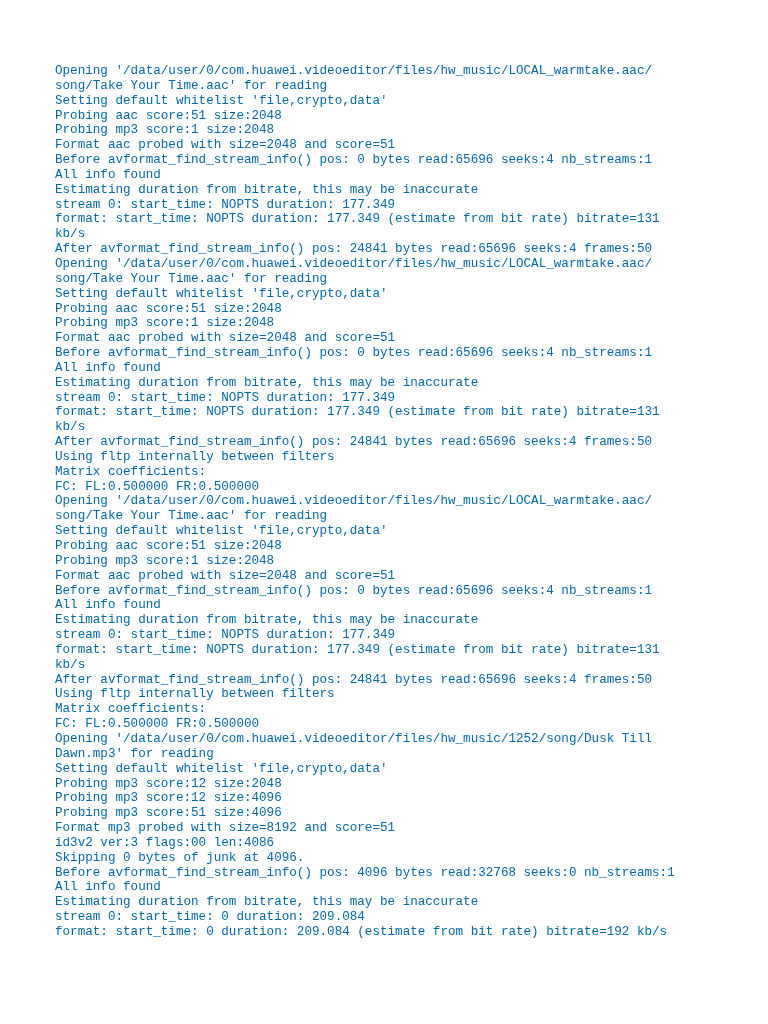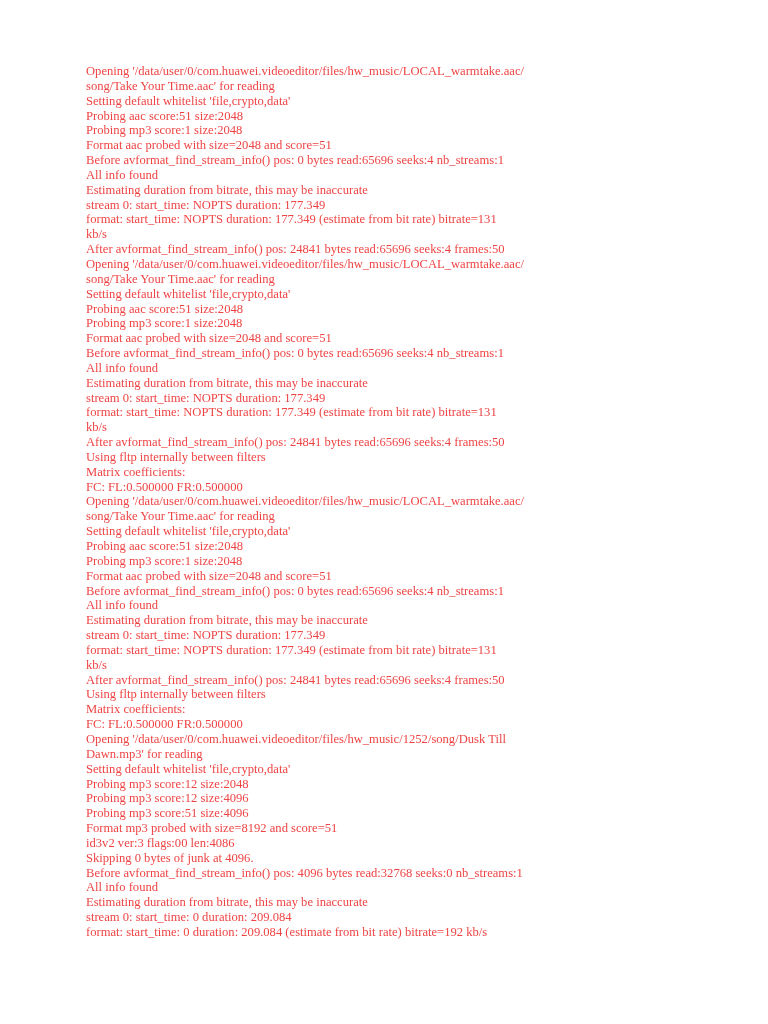--- a/index.html
+++ b/index.html
@@ -12,28 +12,28 @@
   }
   .page {
     position: relative;
     width: 768px;
     height: 1024px;
     background: #ffffff;
     box-sizing: border-box;
   }
   .log {
     position: absolute;
-    left: 86px;
+    left: 55px;
     top: 64px;
     margin: 0;
-    font-family: Liberation Serif, serif;
+    font-family: Liberation Mono, monospace;
     font-size: 12.6px;
     line-height: 14.85px;
     font-weight: 400;
-    color: #ef4444;
+    color: #0369a1;
     white-space: pre;
     letter-spacing: 0;
   }
 </style>
 </head>
 <body>
 
 <div class="page">
   <pre class="log">Opening '/data/user/0/com.huawei.videoeditor/files/hw_music/LOCAL_warmtake.aac/
 song/Take Your Time.aac' for reading

